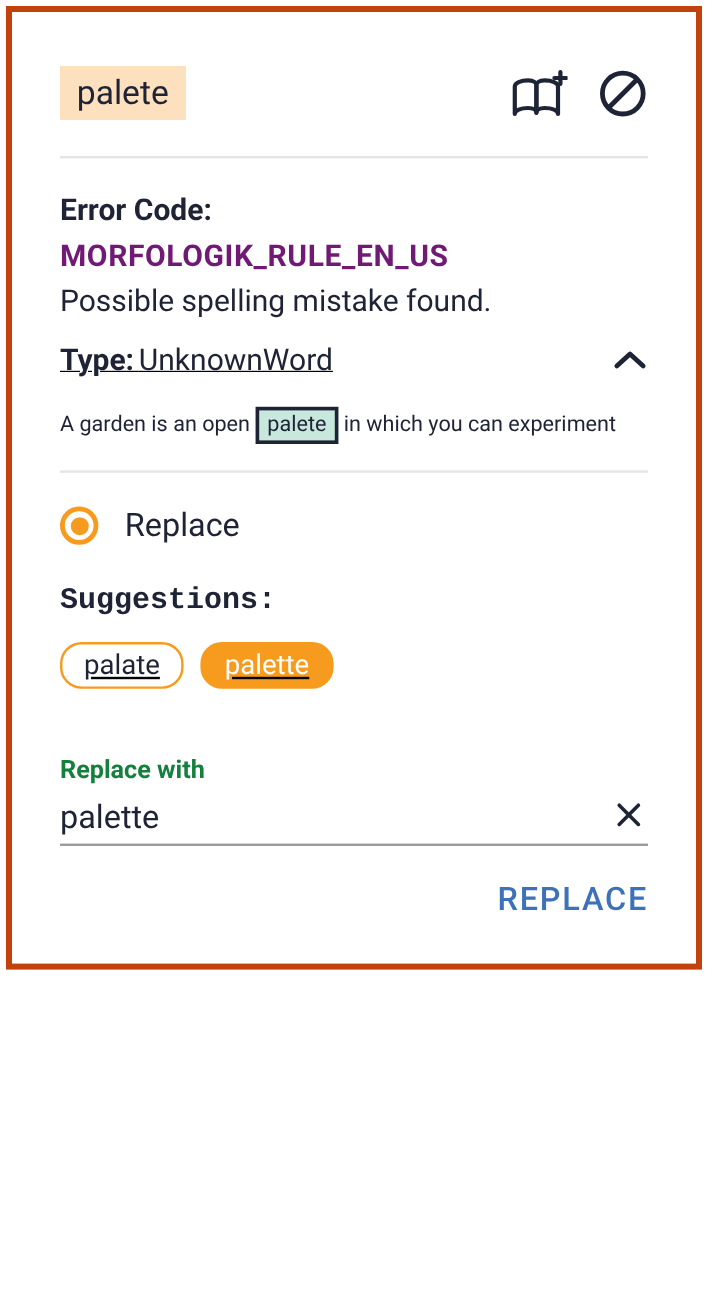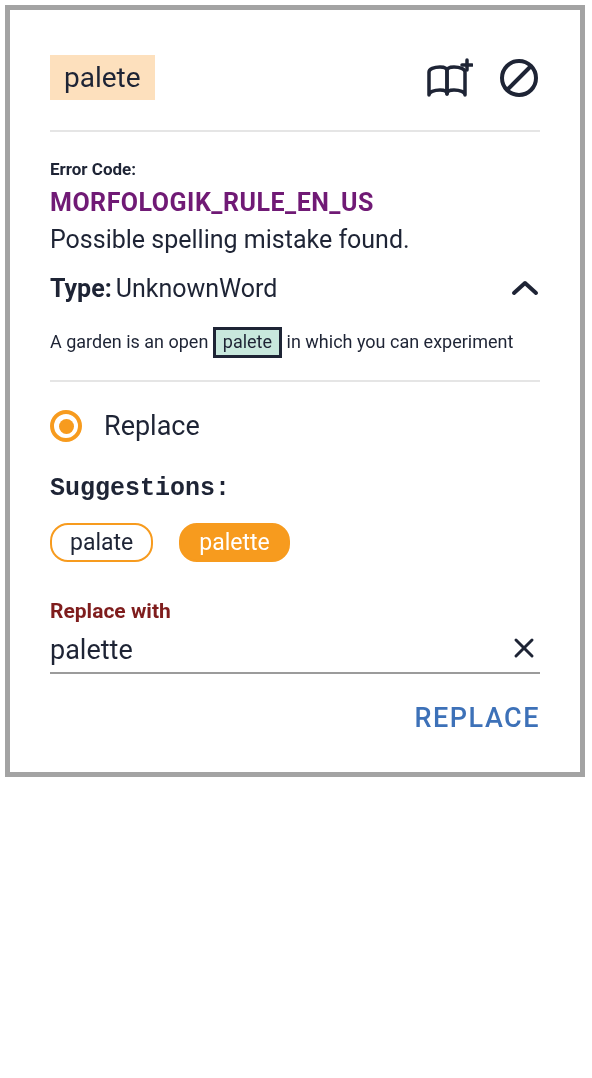--- a/index.html
+++ b/index.html
@@ -3,21 +3,21 @@
   <meta charset="utf-8">
   <style>
     * { box-sizing: border-box; margin: 0; padding: 0; }
     body {
       font-family: -apple-system, BlinkMacSystemFont, "Segoe UI", Roboto, Arial, sans-serif;
       background: #fff;
       width: 592px;
       height: 1078px;
     }
     .panel {
-      border: 5px solid #a3a3a3;
+      border: 5px solid #c2410c;
       width: 580px;
       margin: 5px;
       background: #fff;
       padding: 45px 40px 30px 40px;
     }
     .header-row {
       display: flex;
       align-items: center;
       justify-content: space-between;
       margin-bottom: 30px;
@@ -40,21 +40,21 @@
       align-items: center;
       justify-content: center;
     }
     hr.divider {
       border: none;
       border-top: 2px solid #e5e5e5;
       margin: 0 0 25px 0;
     }
     .error-code-label {
       font-weight: 700;
-      font-size: 17px;
+      font-size: 25px;
       color: #1e2435;
       line-height: 1.5;
     }
     .error-code-value {
       font-weight: 700;
       font-size: 25px;
       color: #701a75;
       line-height: 1.6;
       letter-spacing: 0.5px;
     }
@@ -62,20 +62,21 @@
       font-size: 25px;
       color: #1e2435;
       margin-top: 2px;
       margin-bottom: 20px;
     }
     .type-row {
       display: flex;
       align-items: center;
       justify-content: space-between;
       margin-bottom: 22px;
+      text-decoration: underline;
     }
     .type-label {
       font-weight: 700;
       font-size: 25px;
       color: #1e2435;
     }
     .type-value {
       font-weight: 400;
       font-size: 25px;
       color: #1e2435;
@@ -131,43 +132,44 @@
     .suggestions-label {
       font-weight: 700;
       font-size: 25px;
       color: #1e2435;
       margin-top: 10px;
       margin-bottom: 20px;
       font-family: Liberation Mono, monospace;
     }
     .suggestion-chips {
       display: flex;
-      gap: 26px;
-      margin-bottom: 37px;
+      gap: 14px;
+      margin-bottom: 56px;
+      text-decoration: underline;
     }
     .chip {
       border-radius: 18px;
       padding: 4px 18px;
       font-size: 23px;
       cursor: pointer;
     }
     .chip-outline {
       border: 2px solid #f79b1e;
       color: #1e2435;
       background: #fff;
     }
     .chip-filled {
       background: #f79b1e;
       color: #fff;
       border: 2px solid #f79b1e;
     }
     .replace-with-label {
       font-weight: 700;
       font-size: 21px;
-      color: #7f1d1d;
+      color: #15803d;
       margin-bottom: 10px;
     }
     .replace-input-row {
       display: flex;
       align-items: center;
       border-bottom: 2px solid #9b9b9b;
       padding-bottom: 6px;
       margin-bottom: 20px;
     }
     .replace-input {

